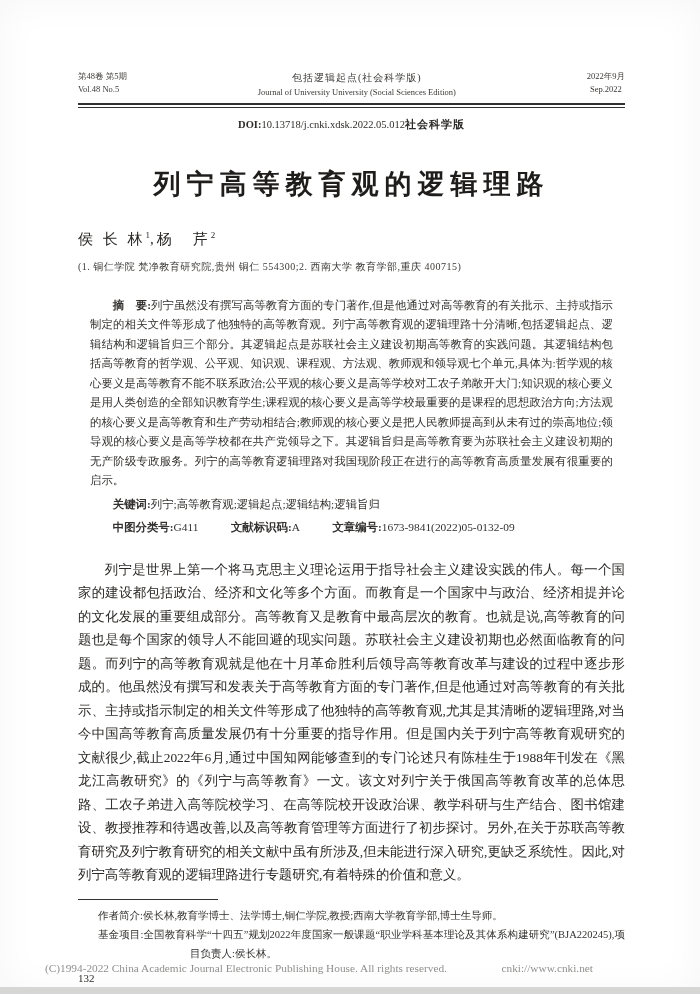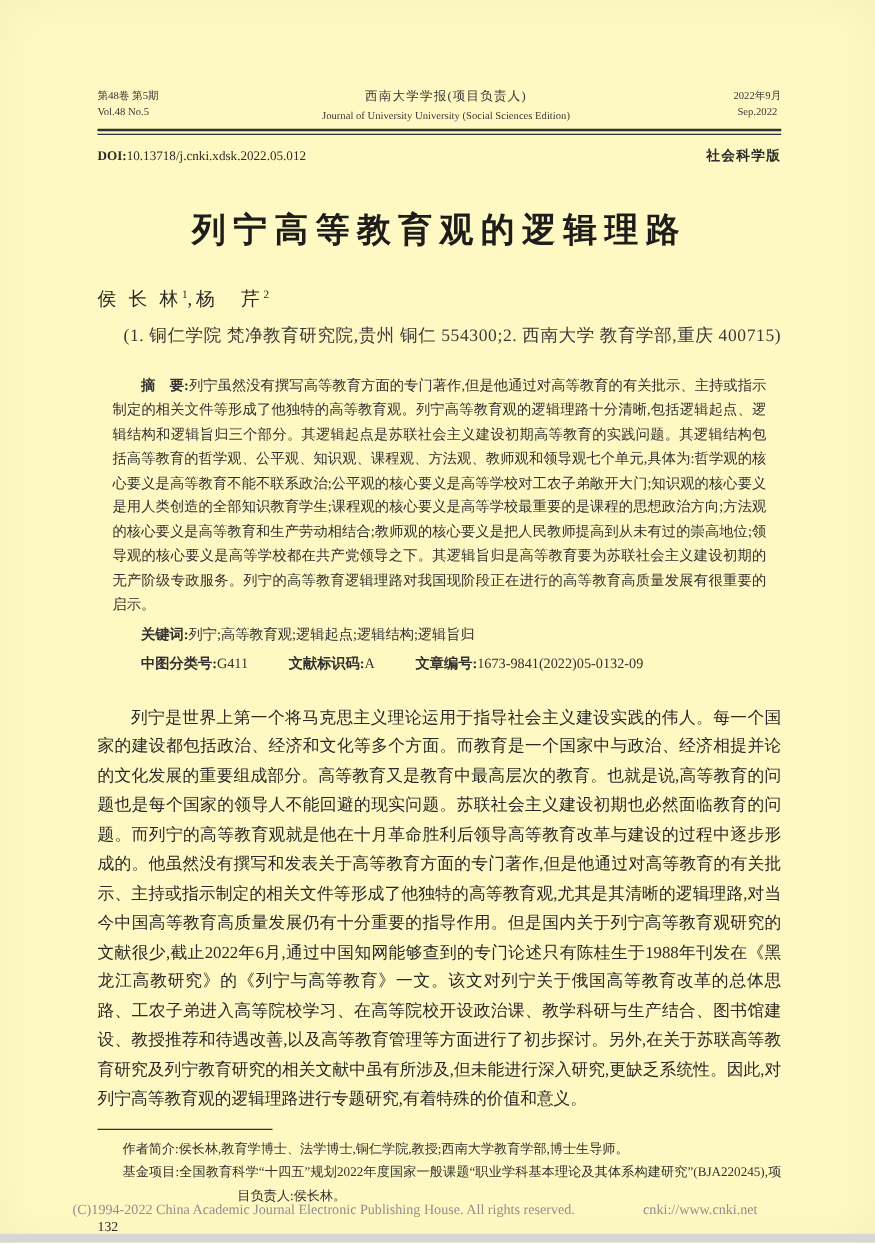--- a/index.html
+++ b/index.html
@@ -4,21 +4,21 @@
 <style>
   html,body{margin:0;padding:0;}
   body{
     width:700px;height:994px;
     background:#e9e9e7;
     font-family:"Liberation Serif","DejaVu Serif",serif;
   }
   .page{
     position:relative;
     width:700px;height:994px;
-    background:#fef9c3;
+    background:#ffffff;
     color:#2e2c2a;
     overflow:hidden;
     box-shadow:inset 0 0 40px rgba(0,0,0,0.04);
   }
   .content{
     position:absolute;
     left:78px;top:70px;width:547px;
   }
   
   .masthead{
@@ -29,38 +29,38 @@
   .mast-center{text-align:center;flex:1;}
   .mast-center .cn{font-size:10px;letter-spacing:1px;}
   .mast-center .en{font-size:8.5px;}
   .mast-right{text-align:center;white-space:nowrap;}
   .double-rule{
     margin-top:4px;height:2px;
     border-top:2px solid #33312f;
     border-bottom:1px solid #33312f;
   }
   .doi-row{
-    display:flex;justify-content:space-between;align-items:baseline;
+    display:flex;justify-content:center;align-items:baseline;
     margin-top:9px;font-size:10.5px;
   }
   .doi-row b{font-weight:700;}
   .column-tag{font-weight:700;font-size:11px;letter-spacing:1px;}
   
   .title{
     margin:34px 0 0 0;text-align:center;
     font-size:27px;font-weight:600;letter-spacing:6px;color:#1f1d1b;
   }
   .authors{
     margin-top:28px;
     font-size:15px;letter-spacing:3px;color:#2a2826;
   }
   .authors sup{font-size:9px;letter-spacing:0;}
   .affiliation{
-    margin-top:11px;text-align:right;
-    font-size:14px;color:#3c3a38;letter-spacing:0.5px;
+    margin-top:11px;text-align:left;
+    font-size:10px;color:#3c3a38;letter-spacing:0.5px;
   }
   
   .meta-block{
     margin:22px 12px 0 12px;
     font-size:11.4px;line-height:19.5px;
     text-align:justify;color:#33312f;
   }
   .meta-block .lbl{font-weight:700;}
   .abstract-p{text-indent:2em;margin:0;}
   .keywords-p{text-indent:2em;margin:4px 0 0 0;}
@@ -81,21 +81,21 @@
     font-size:10.5px;line-height:19px;color:#33312f;
     padding-left:112px;text-indent:-92px;
     text-align:justify;
   }
   .fn-line .lbl{font-weight:400;}
   .page-number{
     margin-top:9px;font-size:11px;color:#2e2c2a;
   }
   
   .footer{
-    position:absolute;left:58px;bottom:20px;width:548px;
+    position:absolute;left:45px;bottom:20px;width:548px;
     display:flex;justify-content:space-between;align-items:flex-end;
     font-size:11.3px;color:#8f8f8d;
     font-family:"Liberation Serif","DejaVu Serif",serif;
   }
   .bottom-band{
     position:absolute;left:0;bottom:0;width:700px;height:7px;
     background:#d6d6d4;
   }
 </style>
 </head>
@@ -103,21 +103,21 @@
 
 <div class="page">
   <div class="content">
 
     <div class="masthead">
       <div class="mast-left">
         <div>第48卷 第5期</div>
         <div>Vol.48 No.5</div>
       </div>
       <div class="mast-center">
-        <div class="cn">西南大学学报(项目负责人)</div>
+        <div class="cn">包括逻辑起点(社会科学版)</div>
         <div class="en">Journal of University University (Social Sciences Edition)</div>
       </div>
       <div class="mast-right">
         <div>2022年9月</div>
         <div>Sep.2022</div>
       </div>
     </div>
 
     <div class="double-rule"></div>
 

